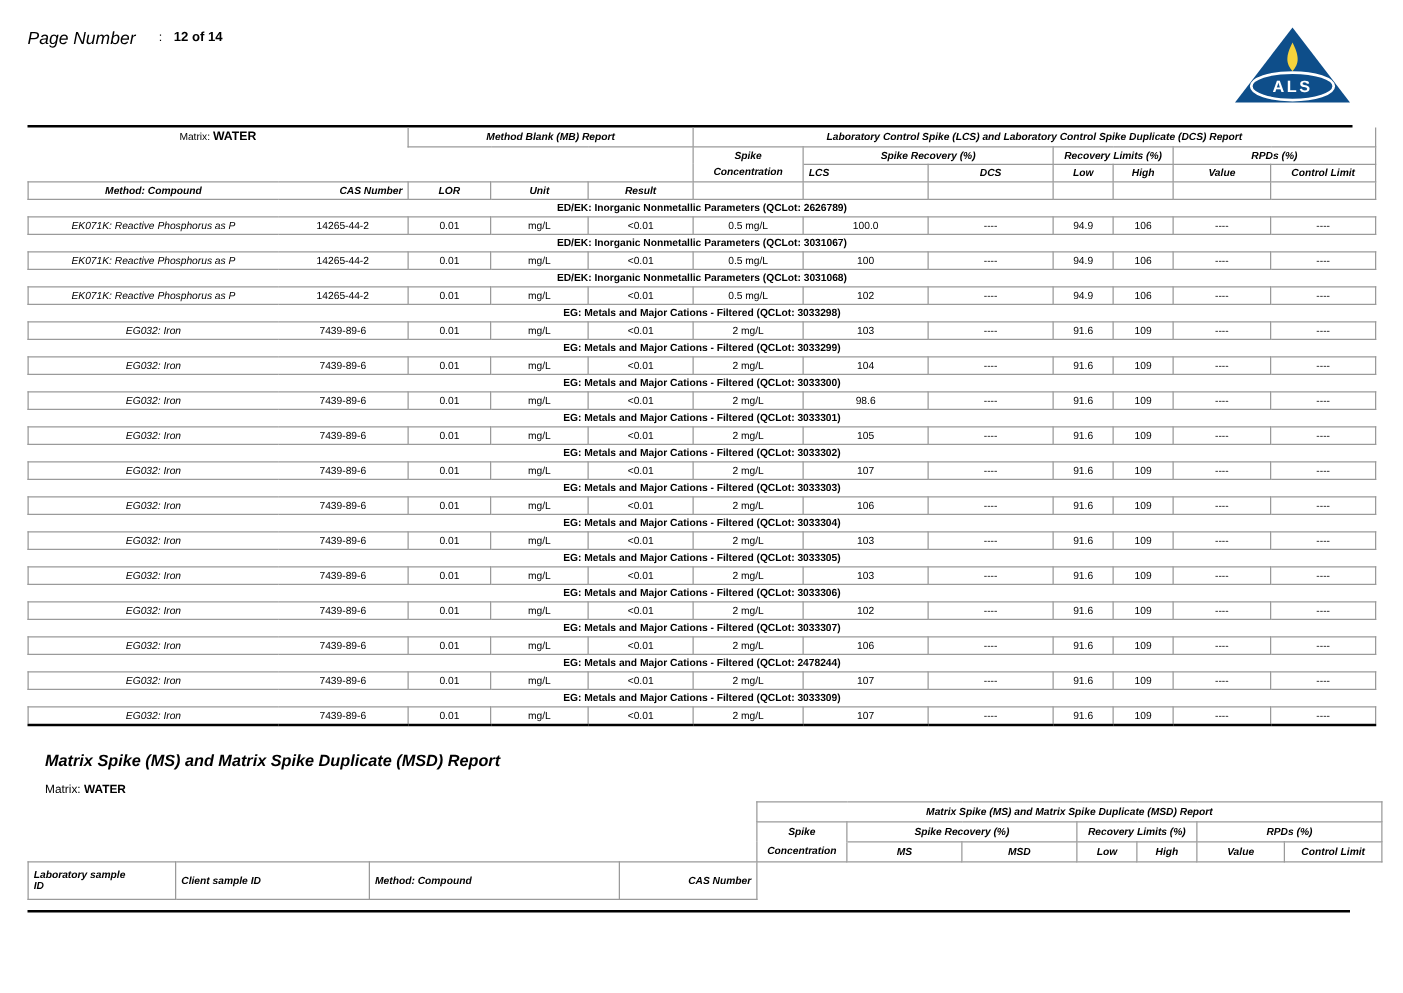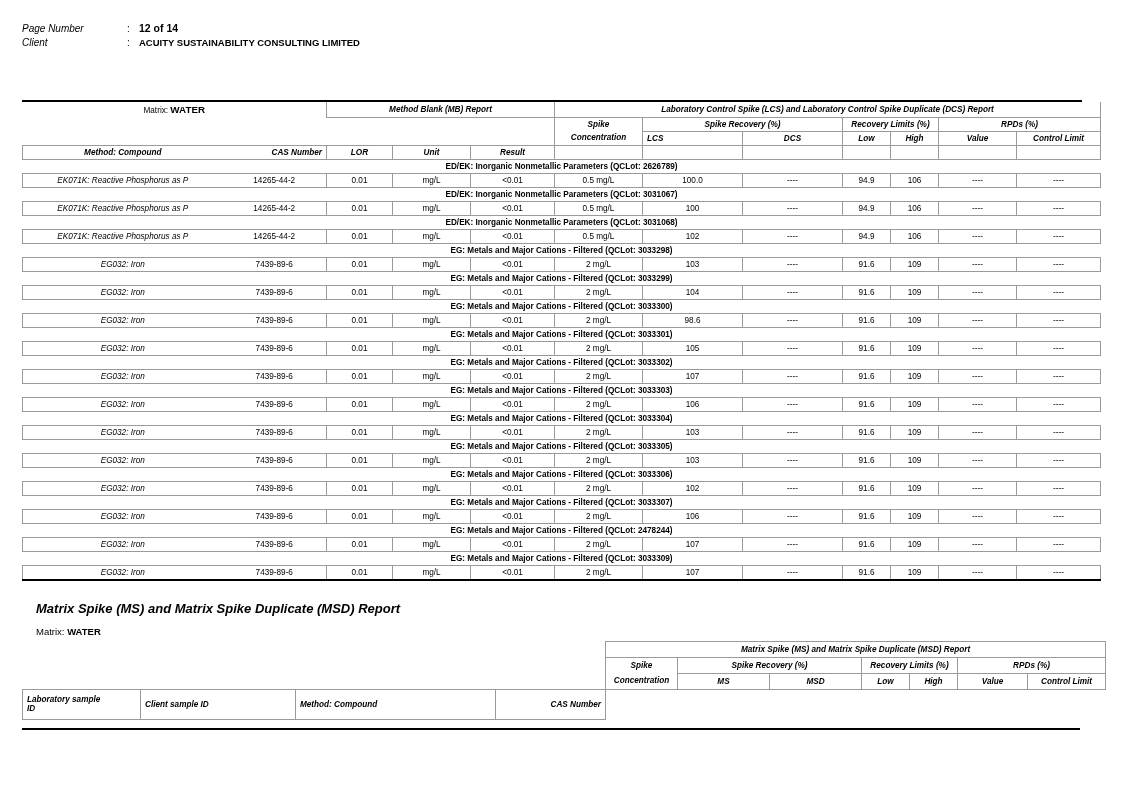--- a/index.html
+++ b/index.html
@@ -27,21 +27,21 @@
   .header {
     position: relative;
     height: 72px;
   }
   .hdr-table {
     border-collapse: collapse;
     font-size: 9.5px;
   }
   .hdr-label {
     font-style: italic;
-    font-size: 10px;
+    font-size: 14px;
     padding: 0 0 3px 0;
     width: 105px;
     white-space: nowrap;
   }
   .hdr-colon {
     width: 12px;
     padding: 0 0 3px 0;
     font-size: 10px;
   }
   .hdr-value {
@@ -191,28 +191,31 @@
 <div class="page">
 
   <div class="header">
     <table class="hdr-table">
       <tbody>
           <tr>
         <td class="hdr-label">Page Number</td>
         <td class="hdr-colon">:</td>
         <td class="hdr-value big">12 of 14</td>
       </tr>
-      <tr>
-        <td class="hdr-label">Client</td>
-        <td class="hdr-colon">:</td>
-        <td class="hdr-value">ACUITY SUSTAINABILITY CONSULTING LIMITED</td>
-      </tr>
     </tbody>
       </table>
 
+    <div class="logo">
+      <svg width="96" height="66" viewBox="0 0 96 66" xmlns="http://www.w3.org/2000/svg">
+        <polygon points="48,2 94,62 2,62" fill="#0e4e8a"></polygon>
+        <path d="M48 14 C 42 26, 43 31, 48 37 C 53 31, 54 26, 48 14 Z" fill="#f6d33c"></path>
+        <ellipse cx="48" cy="49" rx="33" ry="11" fill="none" stroke="#ffffff" stroke-width="2.2"></ellipse>
+        <text x="48" y="53.5" font-family="Liberation Sans, sans-serif" font-size="13" font-weight="bold" fill="#ffffff" text-anchor="middle" letter-spacing="2">ALS</text>
+      </svg>
+    </div>
   </div>
 
   <div class="main-wrap">
     <table class="report">
       <colgroup>
         <col style="width:200px">
         <col style="width:104px">
         <col style="width:66px">
         <col style="width:78px">
         <col style="width:84px">

